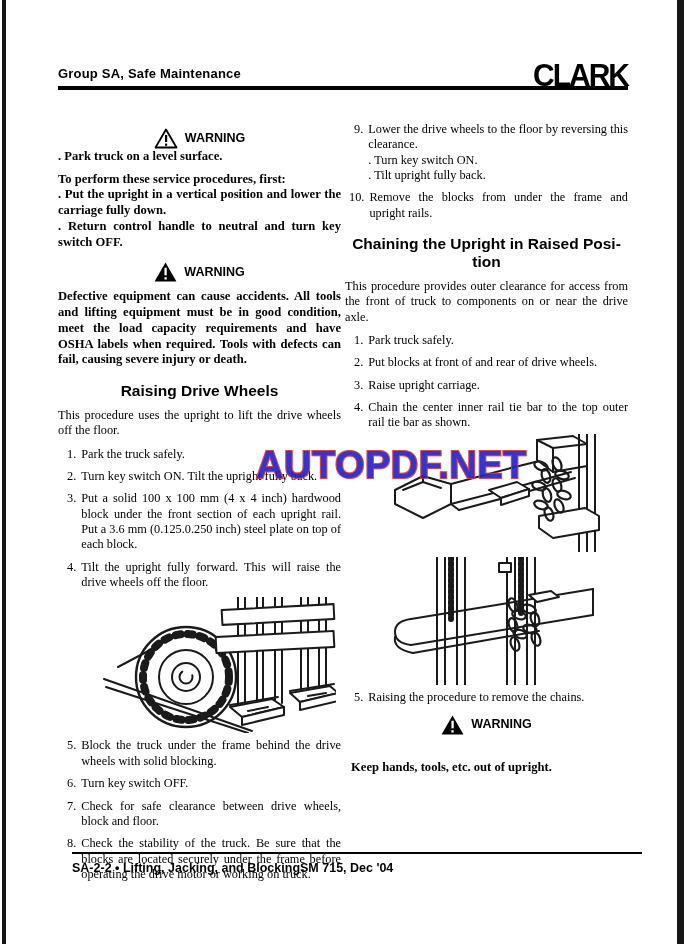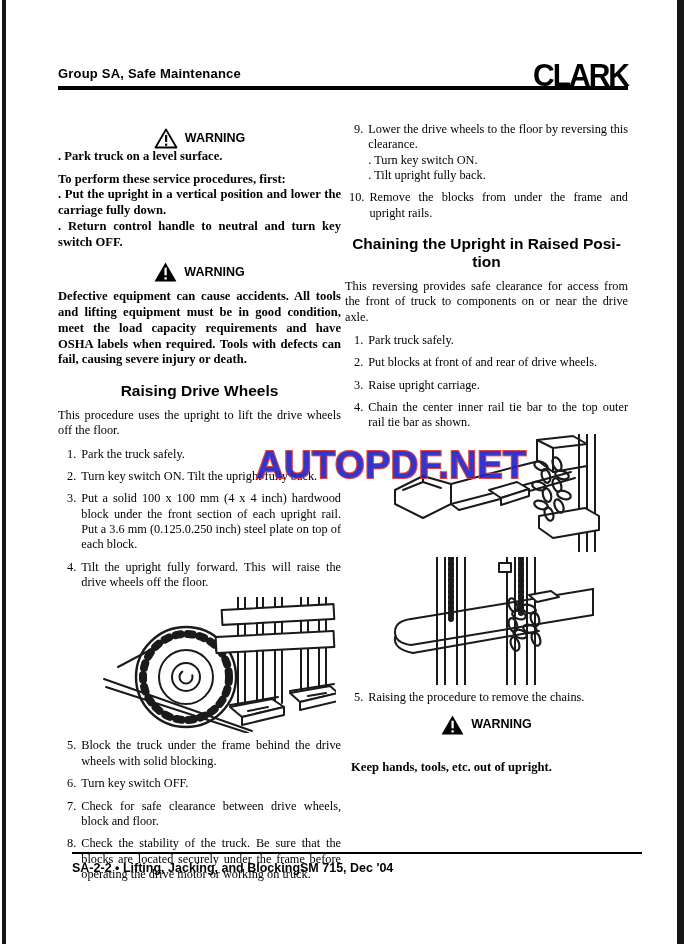--- a/index.html
+++ b/index.html
@@ -200,21 +200,21 @@
   </div>
   <div class="step" style="padding-left:4px;">
     <span class="num">10.</span>
     <div class="txt">Remove the blocks from under the frame and upright rails.</div>
   </div>
 
   <div class="section-heading">
     <div>Chaining the Upright in Raised Posi-</div>
     <div>tion</div>
   </div>
-  <p class="para">This reversing provides safe clearance for access from the front of truck to components on or near the drive axle.</p>
+  <p class="para">This procedure provides outer clearance for access from the front of truck to components on or near the drive axle.</p>
 
   <div class="step">
     <span class="num">1.</span>
     <div class="txt">Park truck safely.</div>
   </div>
   <div class="step">
     <span class="num">2.</span>
     <div class="txt">Put blocks at front of and rear of drive wheels.</div>
   </div>
   <div class="step">

